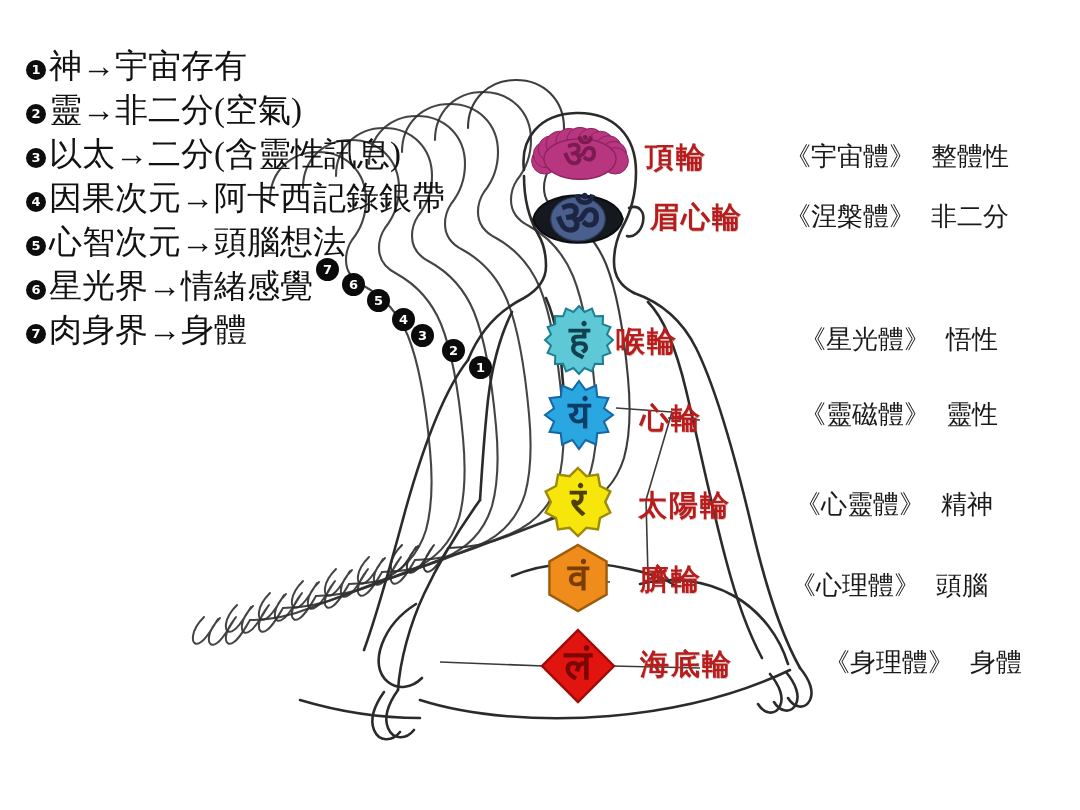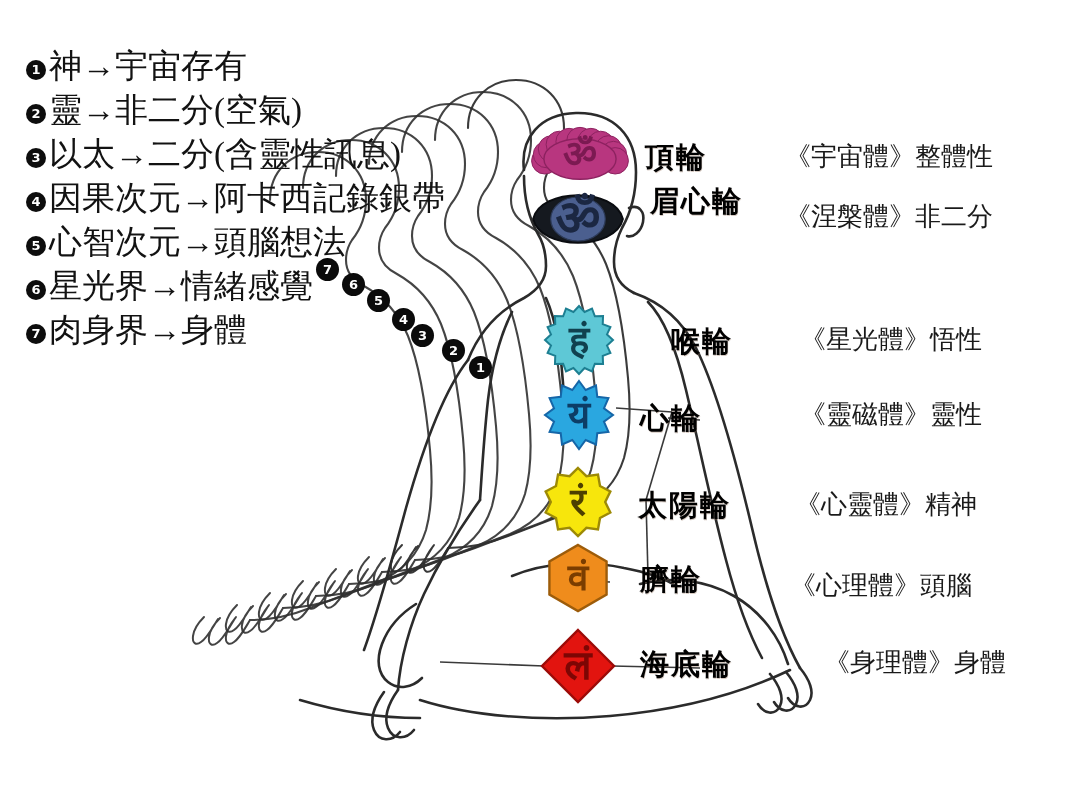--- a/index.html
+++ b/index.html
@@ -57,38 +57,38 @@
     position:absolute;
     font-family:"DejaVu Sans","Liberation Sans",sans-serif;
     font-weight:700;
     line-height:1;
     pointer-events:none;
   }
 
   
   .chakra-label{
     position:absolute;z-index:29;
-    color:#000000;
+    color:#b91c1c;
     font-size:29px;
     font-weight:700;
     letter-spacing:2px;
     white-space:nowrap;
     font-family:"Liberation Sans","DejaVu Sans",sans-serif;
     text-shadow:0.5px 0.5px 0 rgba(140,106,83,.35);
   }
 
   
   .body-label{
     position:absolute;z-index:29;
     color:#1a1a1a;
     font-size:26px;
     white-space:nowrap;
     font-family:"Liberation Serif","DejaVu Serif",serif;
   }
-  .body-label .q{margin-left:0;}
+  .body-label .q{margin-left:16px;}
 </style>
 </head>
 <body>
 
 <svg id="canvas" viewBox="0 0 1080 810">
   <defs>
     <g id="aura-silhouette">
 
       <path d="M 140 0
                C 140 -28 160 -48 188 -48
@@ -312,22 +312,22 @@
     <div class="chakra" style="left: 530px; top: 618px; width: 96px; height: 96px;">
       <svg width="96" height="96" viewBox="0 0 96 96">
         <polygon points="48.00,12.00 84.00,48.00 48.00,84.00 12.00,48.00" fill="#e2140f" stroke="#9c0b08" stroke-width="2.4"></polygon>
       </svg>
       <span class="sym" style="color: rgb(125, 6, 4); font-size: 40.32px;">लं</span>
     </div>
   </div>
 
 <div id="chakra-labels">
     <div class="chakra-label" style="left: 645px; top: 138px;">頂輪</div>
-    <div class="chakra-label" style="left: 650px; top: 182px;">眉心輪</div>
-    <div class="chakra-label" style="left: 671px; top: 322px;">喉輪</div>
+    <div class="chakra-label" style="left: 650px; top: 198px;">眉心輪</div>
+    <div class="chakra-label" style="left: 616px; top: 322px;">喉輪</div>
     <div class="chakra-label" style="left: 640px; top: 399px;">心輪</div>
     <div class="chakra-label" style="left: 638px; top: 486px;">太陽輪</div>
     <div class="chakra-label" style="left: 640px; top: 560px;">臍輪</div>
     <div class="chakra-label" style="left: 640px; top: 645px;">海底輪</div>
   </div>
 
 <div id="body-labels">
     <div class="body-label" style="left: 785px; top: 139px;"><span>《宇宙體》</span><span class="q">整體性</span></div>
     <div class="body-label" style="left: 785px; top: 199px;"><span>《涅槃體》</span><span class="q">非二分</span></div>
     <div class="body-label" style="left: 800px; top: 322px;"><span>《星光體》</span><span class="q">悟性</span></div>

